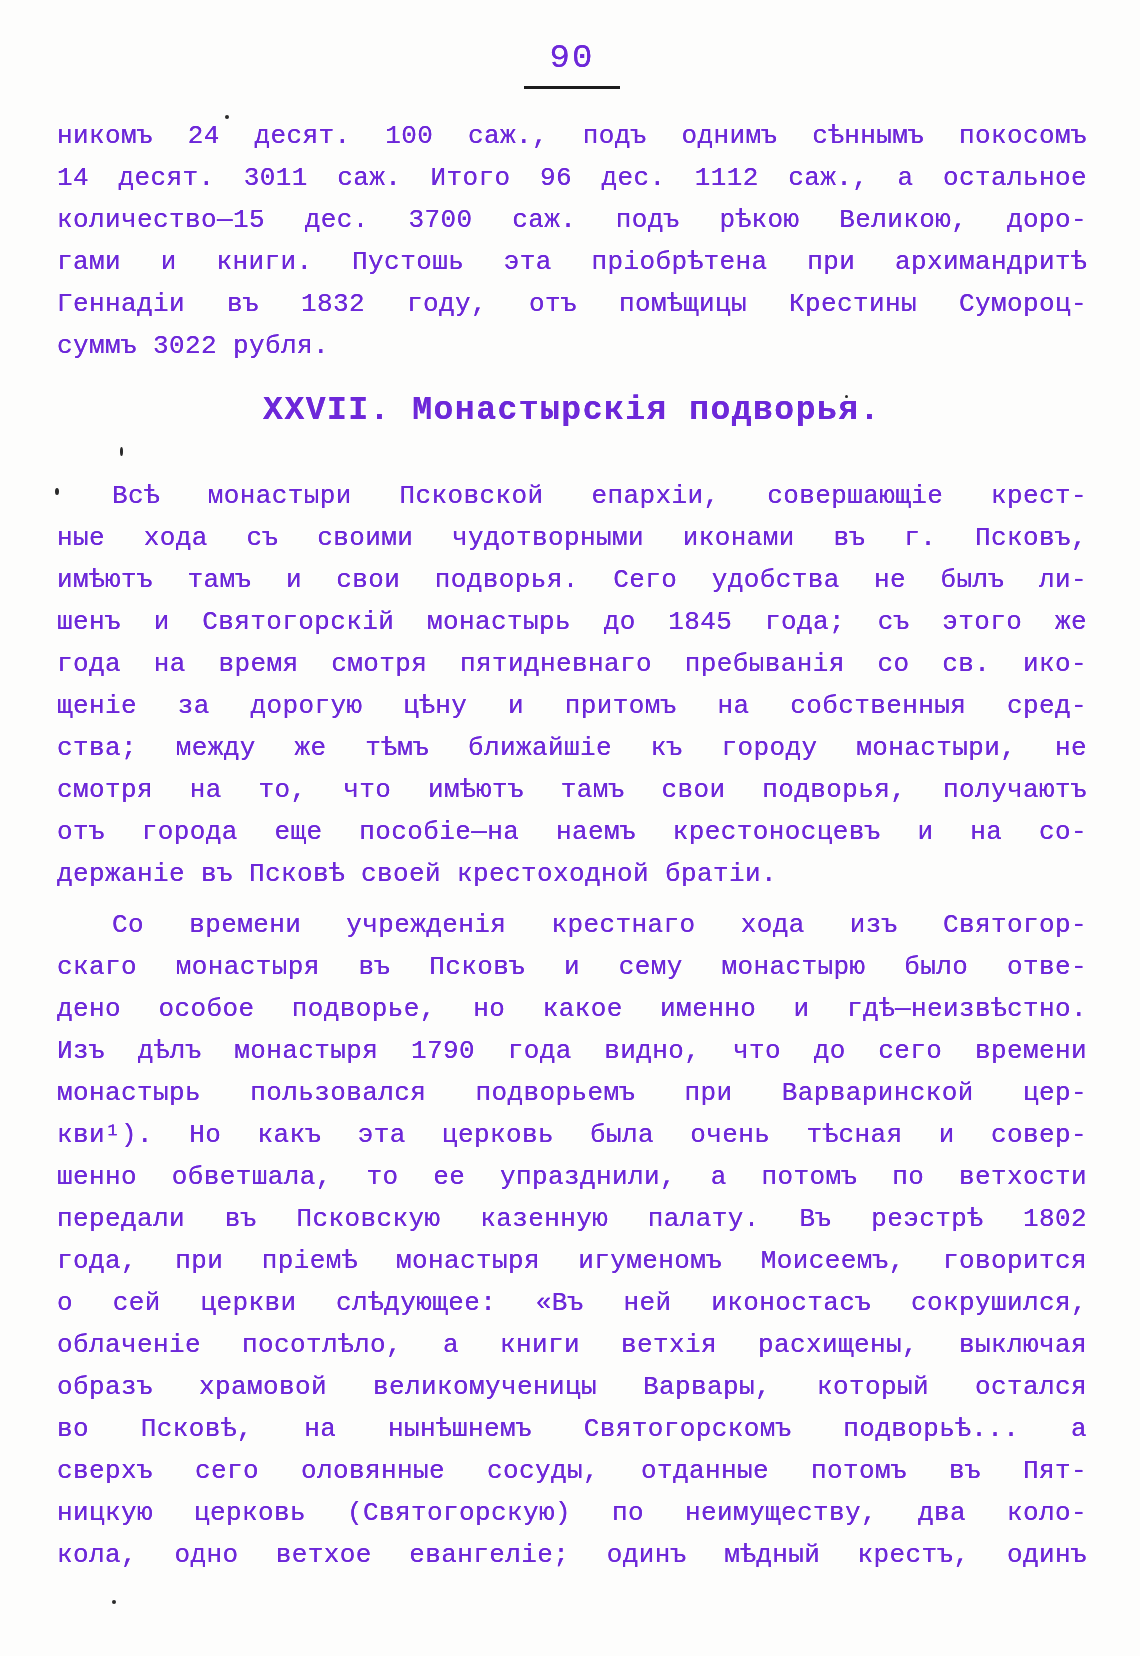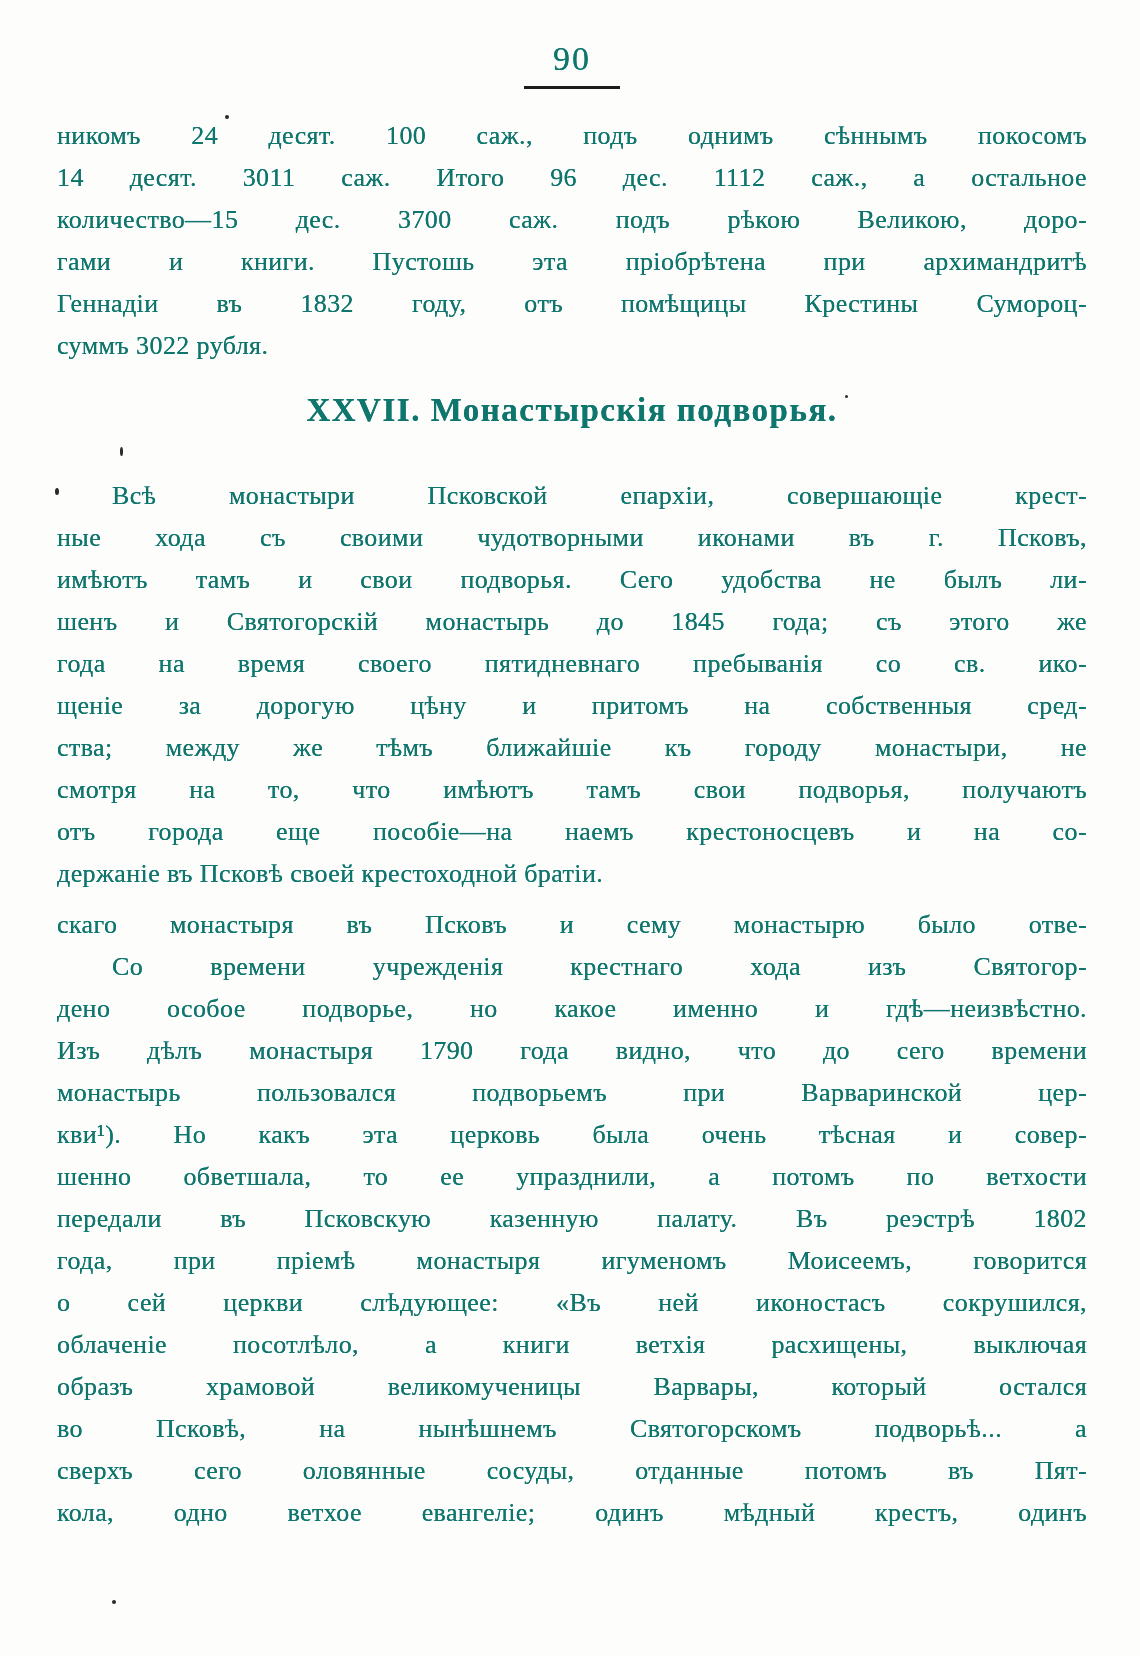--- a/index.html
+++ b/index.html
@@ -6,22 +6,22 @@
     margin: 0;
     padding: 0;
     background: #e8e8e6;
   }
   .page {
     position: relative;
     width: 1140px;
     height: 1656px;
     margin: 0 auto;
     background: #fdfdfc;
-    color: #0f766e;
-    font-family: Liberation Serif, serif;
+    color: #6d28d9;
+    font-family: Liberation Mono, monospace;
     overflow: hidden;
     box-sizing: border-box;
     padding: 40px 53px 0 57px;
     text-shadow: 0 0 0.6px currentColor;
   }
   .pagenum-wrap {
     width: fit-content;
     margin: 0 auto 26px auto;
     text-align: center;
   }
@@ -81,43 +81,44 @@
     <div class="line end">суммъ 3022 рубля.</div>
   </div>
 
   <h2 class="heading">XXVII. Монастырскія подворья.</h2>
 
   <div class="para">
     <div class="line indent">Всѣ монастыри Псковской епархіи, совершающіе крест-</div>
     <div class="line">ные хода съ своими чудотворными иконами въ г. Псковъ,</div>
     <div class="line">имѣютъ тамъ и свои подворья. Сего удобства не былъ ли-</div>
     <div class="line">шенъ и Святогорскій монастырь до 1845 года; съ этого же</div>
-    <div class="line">года на время своего пятидневнаго пребыванія со св. ико-</div>
+    <div class="line">года на время смотря пятидневнаго пребыванія со св. ико-</div>
     <div class="line">щеніе за дорогую цѣну и притомъ на собственныя сред-</div>
     <div class="line">ства; между же тѣмъ ближайшіе къ городу монастыри, не</div>
     <div class="line">смотря на то, что имѣютъ тамъ свои подворья, получаютъ</div>
     <div class="line">отъ города еще пособіе—на наемъ крестоносцевъ и на со-</div>
     <div class="line end">держаніе въ Псковѣ своей крестоходной братіи.</div>
   </div>
 
   <div class="para">
+    <div class="line indent">Со времени учрежденія крестнаго хода изъ Святогор-</div>
     <div class="line">скаго монастыря въ Псковъ и сему монастырю было отве-</div>
-    <div class="line indent">Со времени учрежденія крестнаго хода изъ Святогор-</div>
     <div class="line">дено особое подворье, но какое именно и гдѣ—неизвѣстно.</div>
     <div class="line">Изъ дѣлъ монастыря 1790 года видно, что до сего времени</div>
     <div class="line">монастырь пользовался подворьемъ при Варваринской цер-</div>
     <div class="line">кви¹). Но какъ эта церковь была очень тѣсная и совер-</div>
     <div class="line">шенно обветшала, то ее упразднили, а потомъ по ветхости</div>
     <div class="line">передали въ Псковскую казенную палату. Въ реэстрѣ 1802</div>
     <div class="line">года, при пріемѣ монастыря игуменомъ Моисеемъ, говорится</div>
     <div class="line">о сей церкви слѣдующее: «Въ ней иконостасъ сокрушился,</div>
     <div class="line">облаченіе посотлѣло, а книги ветхія расхищены, выключая</div>
     <div class="line">образъ храмовой великомученицы Варвары, который остался</div>
     <div class="line">во Псковѣ, на нынѣшнемъ Святогорскомъ подворьѣ... а</div>
     <div class="line">сверхъ сего оловянные сосуды, отданные потомъ въ Пят-</div>
+    <div class="line">ницкую церковь (Святогорскую) по неимуществу, два коло-</div>
     <div class="line">кола, одно ветхое евангеліе; одинъ мѣдный крестъ, одинъ</div>
   </div>
 
   <span class="speck" style="left:225px; top:115px; width:4px; height:4px;"></span>
   <span class="speck" style="left:120px; top:447px; width:3px; height:9px;"></span>
   <span class="speck" style="left:55px; top:488px; width:4px; height:7px;"></span>
   <span class="speck" style="left:845px; top:395px; width:3px; height:3px;"></span>
   <span class="speck" style="left:112px; top:1600px; width:4px; height:4px;"></span>
 
 </div>

